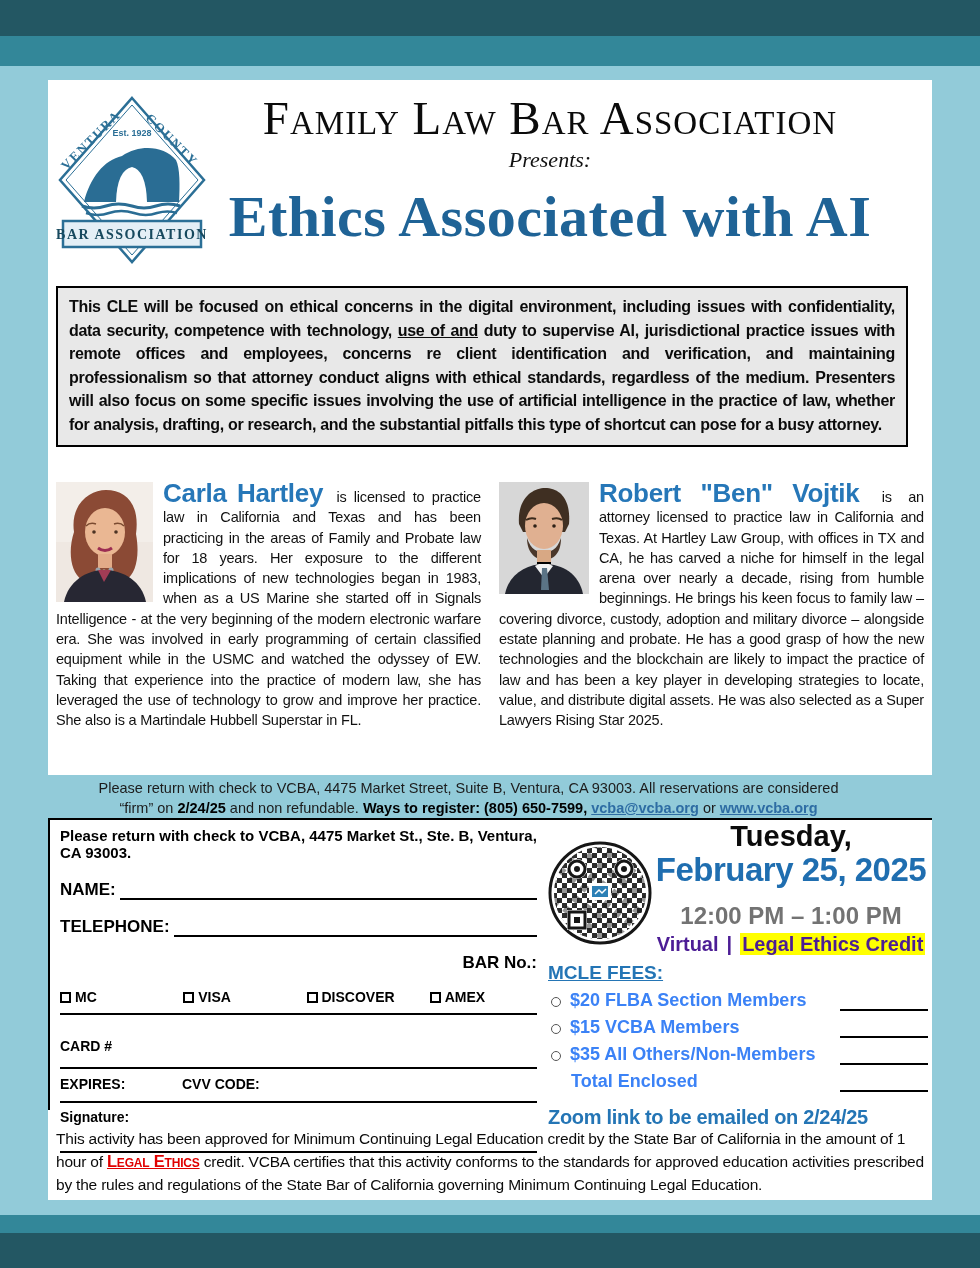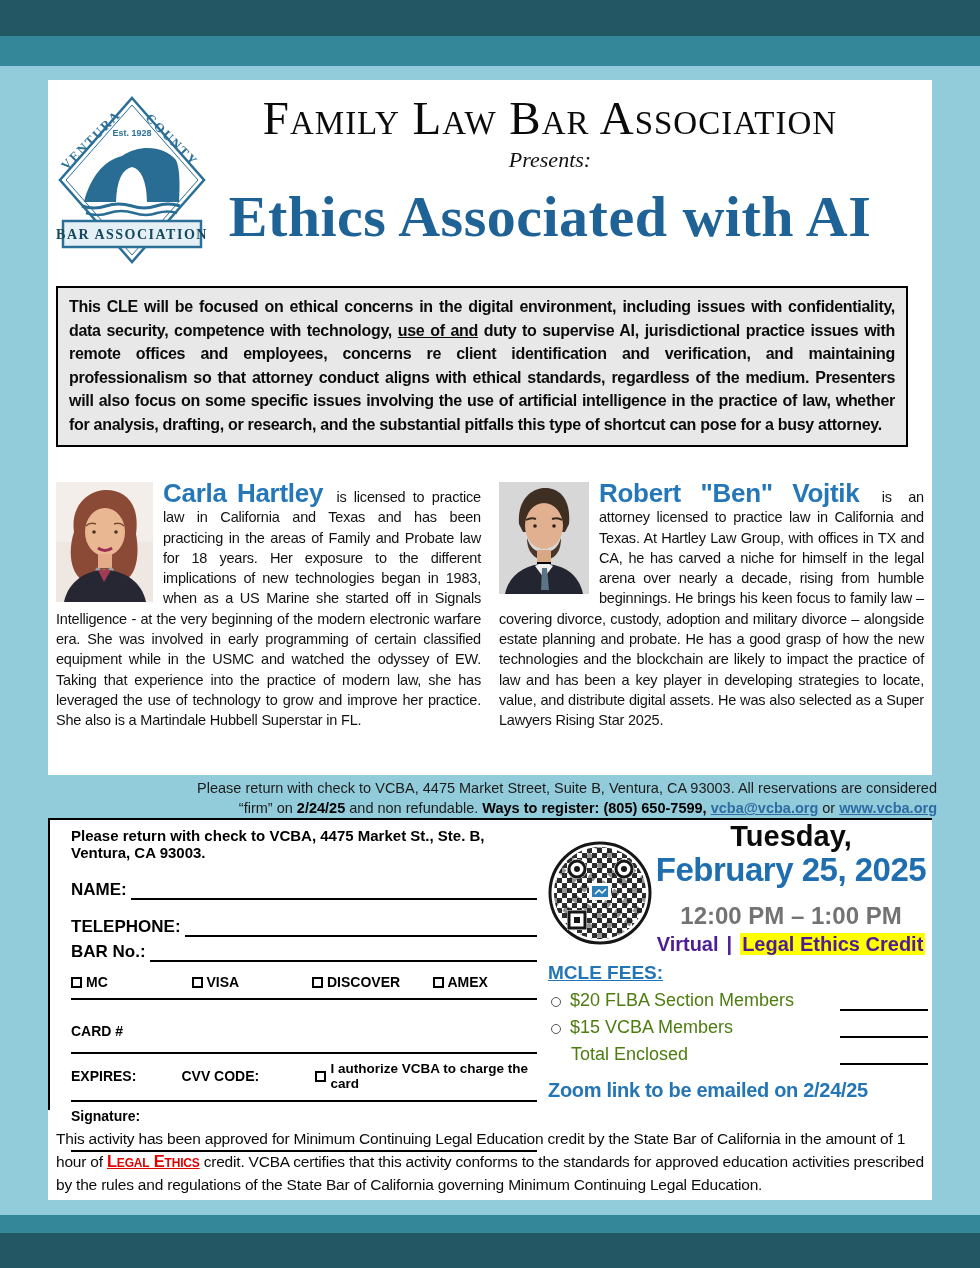--- a/index.html
+++ b/index.html
@@ -30,34 +30,34 @@
               text-align:justify; color:#0b0b0b; }
   .desc-box .u { text-decoration:underline; }
 
   .presenters { position:absolute; left:8px; top:400px; width:868px; display:flex; gap:18px; }
   .bio { width:425px; font-size:14.5px; line-height:1.4; letter-spacing:-0.2px;
          text-align:justify; color:#111; }
   .bio .photo { float:left; margin:2px 10px 4px 0; }
   .pname { font-size:26px; font-weight:bold; color:#2677b8; letter-spacing:-0.3px;
            line-height:1.05; margin-right:6px; }
 
-  .reg-band { position:absolute; left:0; top:775px; width:937px; height:43px; text-align:right;
+  .reg-band { position:absolute; left:0; top:775px; width:937px; height:43px; text-align:center;
               font-size:14.5px; color:#1c1c1c; line-height:20px; padding-top:3px; }
   .reg-band b { color:#000; }
   .lnk { color:#2e6da4; font-weight:bold; text-decoration:underline; cursor:pointer; }
 
   .form-sec { position:absolute; left:48px; top:818px; width:884px; height:382px;
               background:#fff; border-top:2px solid #000; }
   .left-col { position:absolute; left:0; top:0; width:489px; height:290px;
-              border-left:2px solid #000; padding-left:21px; }
+              border-left:2px solid #000; padding-left:10px; }
   .return-note { margin-top:7px; font-size:15px; font-weight:bold; color:#000; }
   .frow { display:flex; align-items:flex-end; height:24px; }
   .frow.name { margin-top:15px; }
   .frow.tel  { margin-top:13px; }
-  .frow.bar  { margin-top:1px; }
+  .frow.bar  { margin-top:16px;flex-direction:column; }
   .flabel { font-size:17px; font-weight:bold; color:#000; white-space:nowrap; }
   .fline { flex:1; border-bottom:2px solid #000; height:20px; margin-left:4px; }
 
   .cardtypes { margin-top:12px; display:flex; gap:16px; font-size:14px; font-weight:bold;
                border-bottom:2px solid #000; padding-bottom:8px; }
   .ct { display:flex; align-items:center; width:118px; }
   .cb { width:11px; height:11px; border:2px solid #000; display:inline-block; margin-right:4px;
         background:#fff; flex:none; }
   .cardnum { font-size:14px; font-weight:bold; padding:5px 0 13px 0; border-bottom:2px solid #000;margin-top:18px; }
   .exprow { display:flex; align-items:center; font-size:14px; font-weight:bold;
@@ -74,21 +74,21 @@
   .evdate { font-size:33px; font-weight:bold; color:#1f6eb0; letter-spacing:-0.5px; }
   .evtime { margin-top:13px; font-size:24px; font-weight:bold; color:#737373; }
   .evmode { margin-top:3px; font-size:20px; font-weight:bold; color:#4c1d95; }
   .evmode .sep { margin:0 8px; }
   .hl { background:#ffff00; padding:0 2px; }
   .fees { position:absolute; left:3px; top:142px; width:382px; }
   .fees-head { font-size:19px; font-weight:bold; color:#2475b5; text-decoration:underline; }
   .fee-row { display:flex; align-items:flex-end; margin-top:6px; height:21px; }
   .bullet { width:10px; height:10px; border:1.5px solid #555; border-radius:50%;
             display:inline-block; margin:0 9px 4px 3px; flex:none; }
-  .fee-label { font-size:18px; font-weight:normal; color:#4d7c0f; line-height:1.1; }
+  .fee-label { font-size:18px; font-weight:bold; color:#3b82f6; line-height:1.1; }
   .fee-row.total { padding-left:23px; }
   .fee-line { width:88px; border-bottom:2px solid #000; height:16px; margin-left:auto; margin-right:2px; }
   .zoom-note { margin-top:14px; font-size:20px; font-weight:bold; color:#2475b5; letter-spacing:-0.3px; }
 
   .disclaimer { position:absolute; left:8px; top:308px; width:868px; font-size:15.5px;
                 line-height:1.45; letter-spacing:-0.2px; color:#0b0b0b; }
   .red { color:#e00000; font-weight:bold; font-variant:small-caps; text-decoration:underline; font-size:16.5px; }
 </style>
 </head>
 <body>
@@ -211,24 +211,20 @@
             <span class="cb"></span>
             <span>AMEX</span>
           </span>
       </div>
 
       <div class="cardnum"><span>CARD #</span></div>
 
       <div class="exprow">
         <span class="ex">EXPIRES:</span>
         <span class="cv">CVV CODE:</span>
-        <span class="auth">
-            <span class="cb"></span>
-            <span>I authorize VCBA to charge the card</span>
-          </span>
       </div>
 
       <div class="sigrow">Signature:</div>
     </div>
 
     <div class="right-col">
       <div class="weekday">Tuesday,</div>
 
       <svg class="qr" width="107" height="110" viewBox="0 0 107 110">
         <defs>
@@ -268,20 +264,25 @@
         <div class="fee-row">
           <span class="bullet"></span>
           <span class="fee-label">$20 FLBA Section Members</span>
           <span class="fee-line"></span>
         </div>
         <div class="fee-row">
           <span class="bullet"></span>
           <span class="fee-label">$15 VCBA Members</span>
           <span class="fee-line"></span>
         </div>
+        <div class="fee-row">
+          <span class="bullet"></span>
+          <span class="fee-label">$35 All Others/Non-Members</span>
+          <span class="fee-line"></span>
+        </div>
         <div class="fee-row total">
           <span class="fee-label">Total Enclosed</span>
           <span class="fee-line"></span>
         </div>
         <div class="zoom-note">Zoom link to be emailed on 2/24/25</div>
       </div>
     </div>
 
     <div class="disclaimer"><span>This activity has been approved for Minimum Continuing Legal Education credit by the State Bar of California in the amount of 1 hour of </span><span class="red">Legal Ethics</span><span> credit. VCBA certifies that this activity conforms to the standards for approved education activities prescribed by the rules and regulations of the State Bar of California governing Minimum Continuing Legal Education.</span></div>
   </div>

